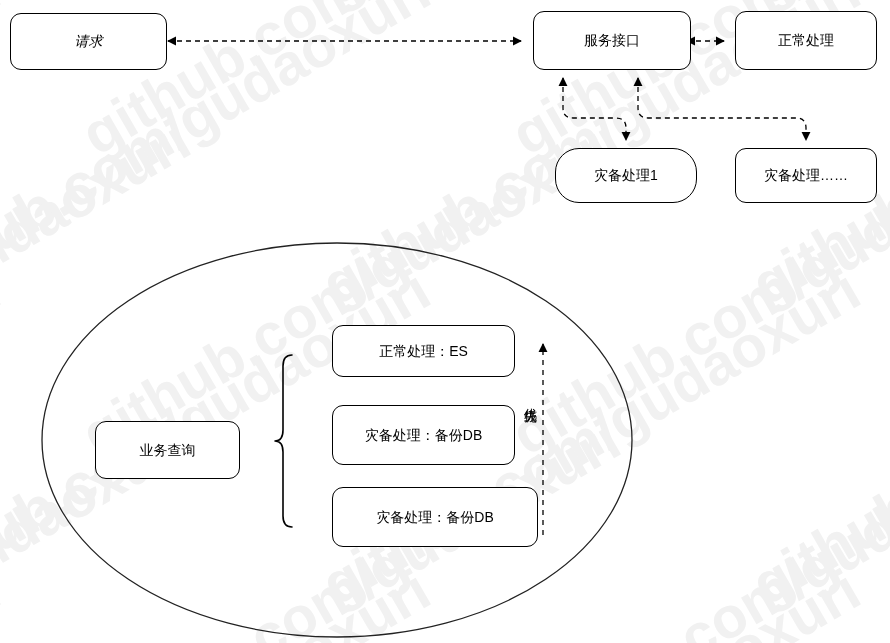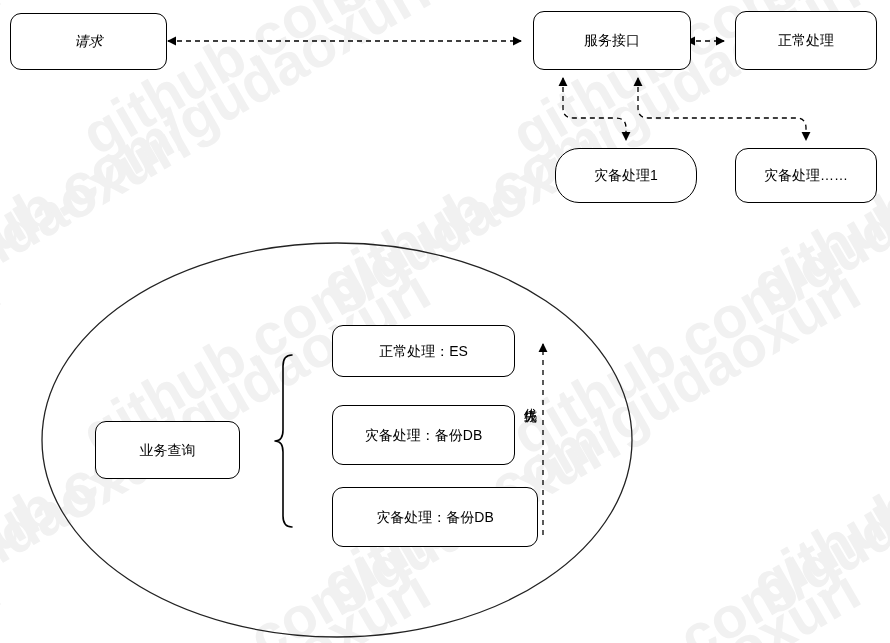--- a/index.html
+++ b/index.html
@@ -158,21 +158,21 @@
   </div>
 
   <div class="node" style="left:735px; top:11px; width:142px; height:59px;">
     <span class="label">正常处理</span>
   </div>
 
   <div class="node" style="left:555px; top:148px; width:142px; height:55px;border-radius:24px;">
     <span class="label">灾备处理1</span>
   </div>
 
-  <div class="node" style="left:735px; top:148px; width:142px; height:55px;border-radius:13px;">
+  <div class="node" style="left:735px; top:148px; width:142px; height:55px;">
     <span class="label">灾备处理……</span>
   </div>
 
   <div class="node" style="left:95px; top:405px; width:145px; height:58px;margin-top:16px;">
     <span class="label">业务查询</span>
   </div>
 
   <div class="node" style="left:332px; top:325px; width:183px; height:52px;">
     <span class="label">正常处理：ES</span>
   </div>

